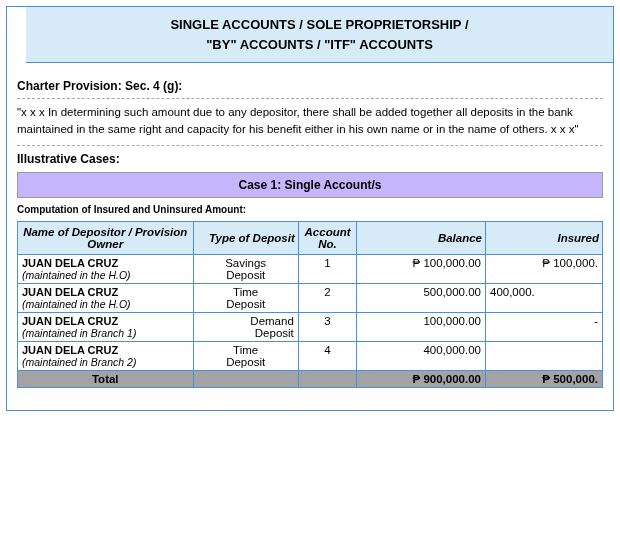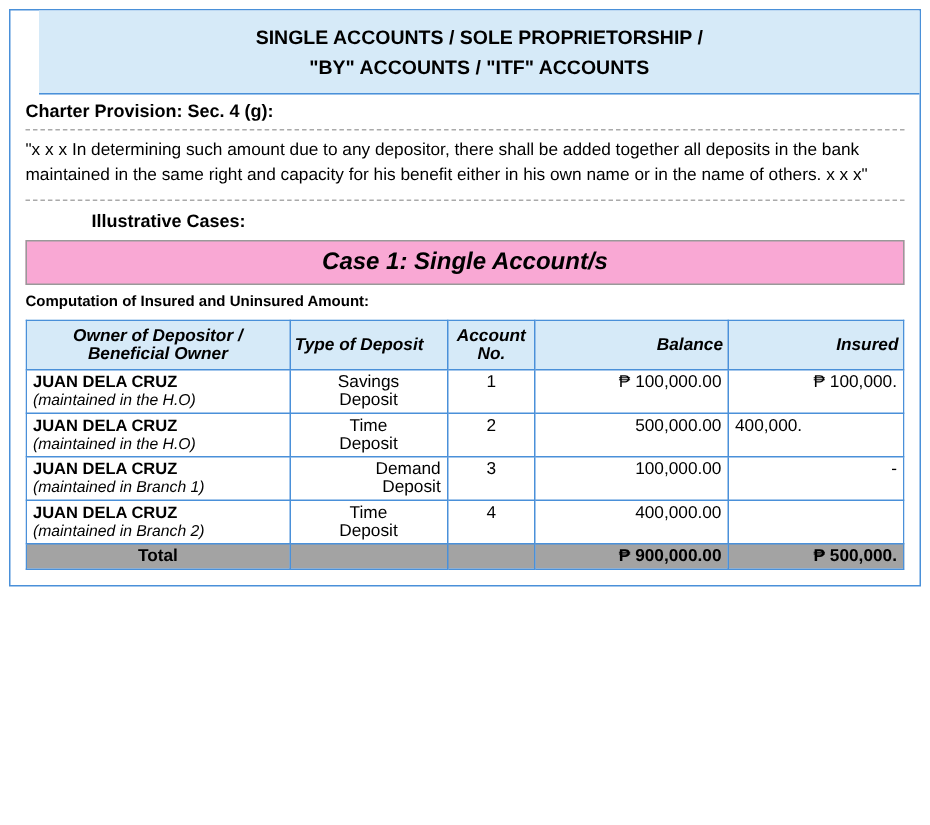--- a/index.html
+++ b/index.html
@@ -23,21 +23,21 @@
       border-bottom: 1.5px solid #4a90d9;
       text-align: center;
       padding: 8px 10px;
       font-weight: bold;
       font-size: 13px;
       line-height: 1.5;
       margin-left: 19px;
     }
 
     .content-area {
-      padding: 4px 10px;
+      padding: 16px 10px;
     }
 
     .section {
       margin-bottom: 6px;
     }
 
     .charter-provision {
       font-weight: bold;
       font-size: 12px;
       margin-bottom: 4px;
@@ -46,31 +46,29 @@
     .charter-text {
       font-size: 11.5px;
       line-height: 1.5;
       margin-bottom: 6px;
     }
 
     .illustrative-cases {
       font-weight: bold;
       font-size: 12px;
       margin-bottom: 6px;
-      margin-left: 44px;
     }
 
     .case-box {
       border: 1px solid #999;
-      background: #f9a8d4;
+      background: #c4b5fd;
       text-align: center;
       padding: 5px;
-      font-style: italic;
-      font-weight: bold;
-      font-size: 16px;
+      font-weight: bold;
+      font-size: 12px;
       margin-bottom: 6px;
     }
 
     .computation-title {
       font-weight: bold;
       font-size: 10px;
       margin-bottom: 6px;
     }
 
     .table-container {
@@ -94,21 +92,21 @@
       vertical-align: middle;
     }
 
     table td {
       border: 1px solid #4a90d9;
       padding: 2px 4px;
       vertical-align: top;
     }
 
     .col-name { width: 30%; }
-    .col-type { width: 18%; text-align: left; }
+    .col-type { width: 18%; text-align: right; }
     .col-acct { width: 10%; text-align: center; }
     .col-balance { width: 22%; text-align: right; }
     .col-insured { width: 20%; text-align: right; }
 
     .depositor-name {
       font-weight: bold;
       font-size: 11px;
     }
     .depositor-sub {
       font-style: italic;
@@ -160,21 +158,21 @@
       </div>
     </div>
 
     <div class="section">
       <div class="computation-title">Computation of Insured and Uninsured Amount:</div>
 
       <div class="table-container">
         <table>
           <thead>
             <tr>
-              <th class="col-name">Owner of Depositor / Beneficial Owner</th>
+              <th class="col-name">Name of Depositor / Provision Owner</th>
               <th class="col-type">Type of Deposit</th>
               <th class="col-acct">Account No.</th>
               <th class="col-balance">Balance</th>
               <th class="col-insured">Insured</th>
             </tr>
           </thead>
           <tbody id="table-body">
           <tr>
     <td class="col-name">
       <span class="depositor-name">JUAN DELA CRUZ</span><br>

